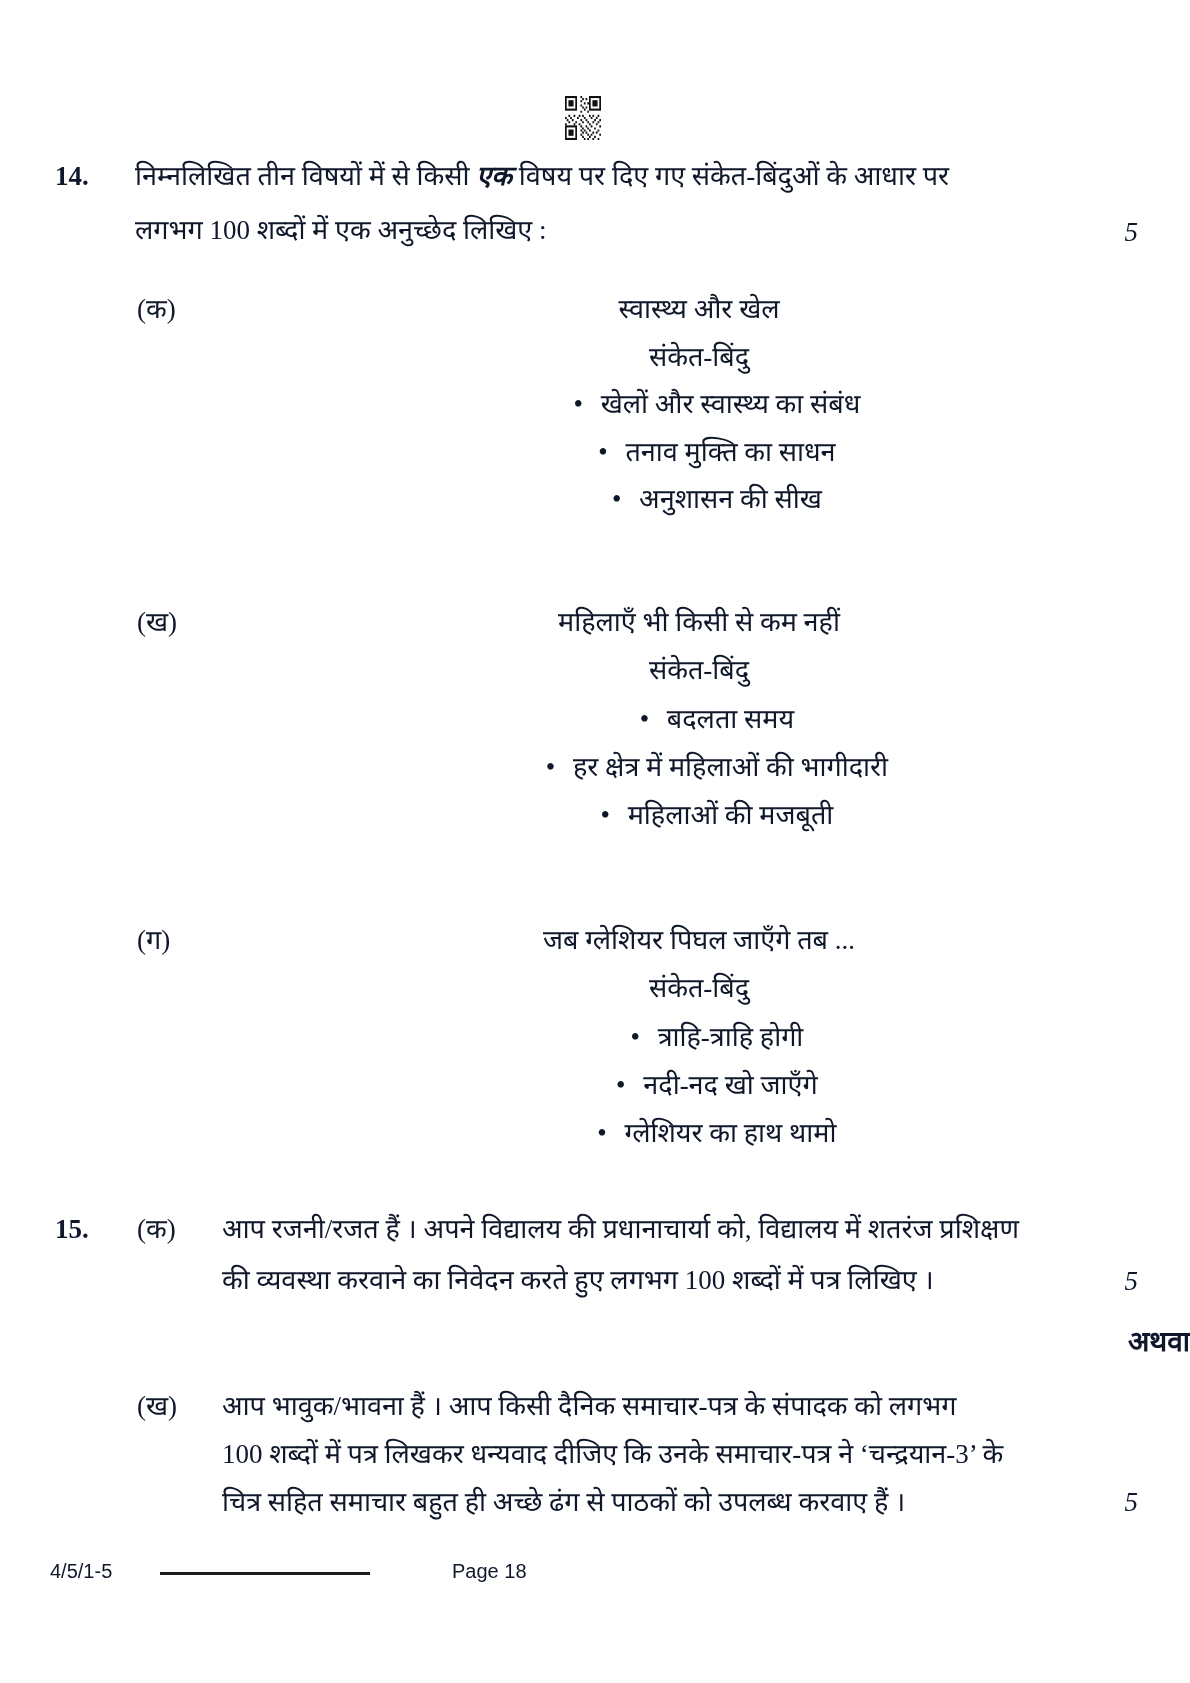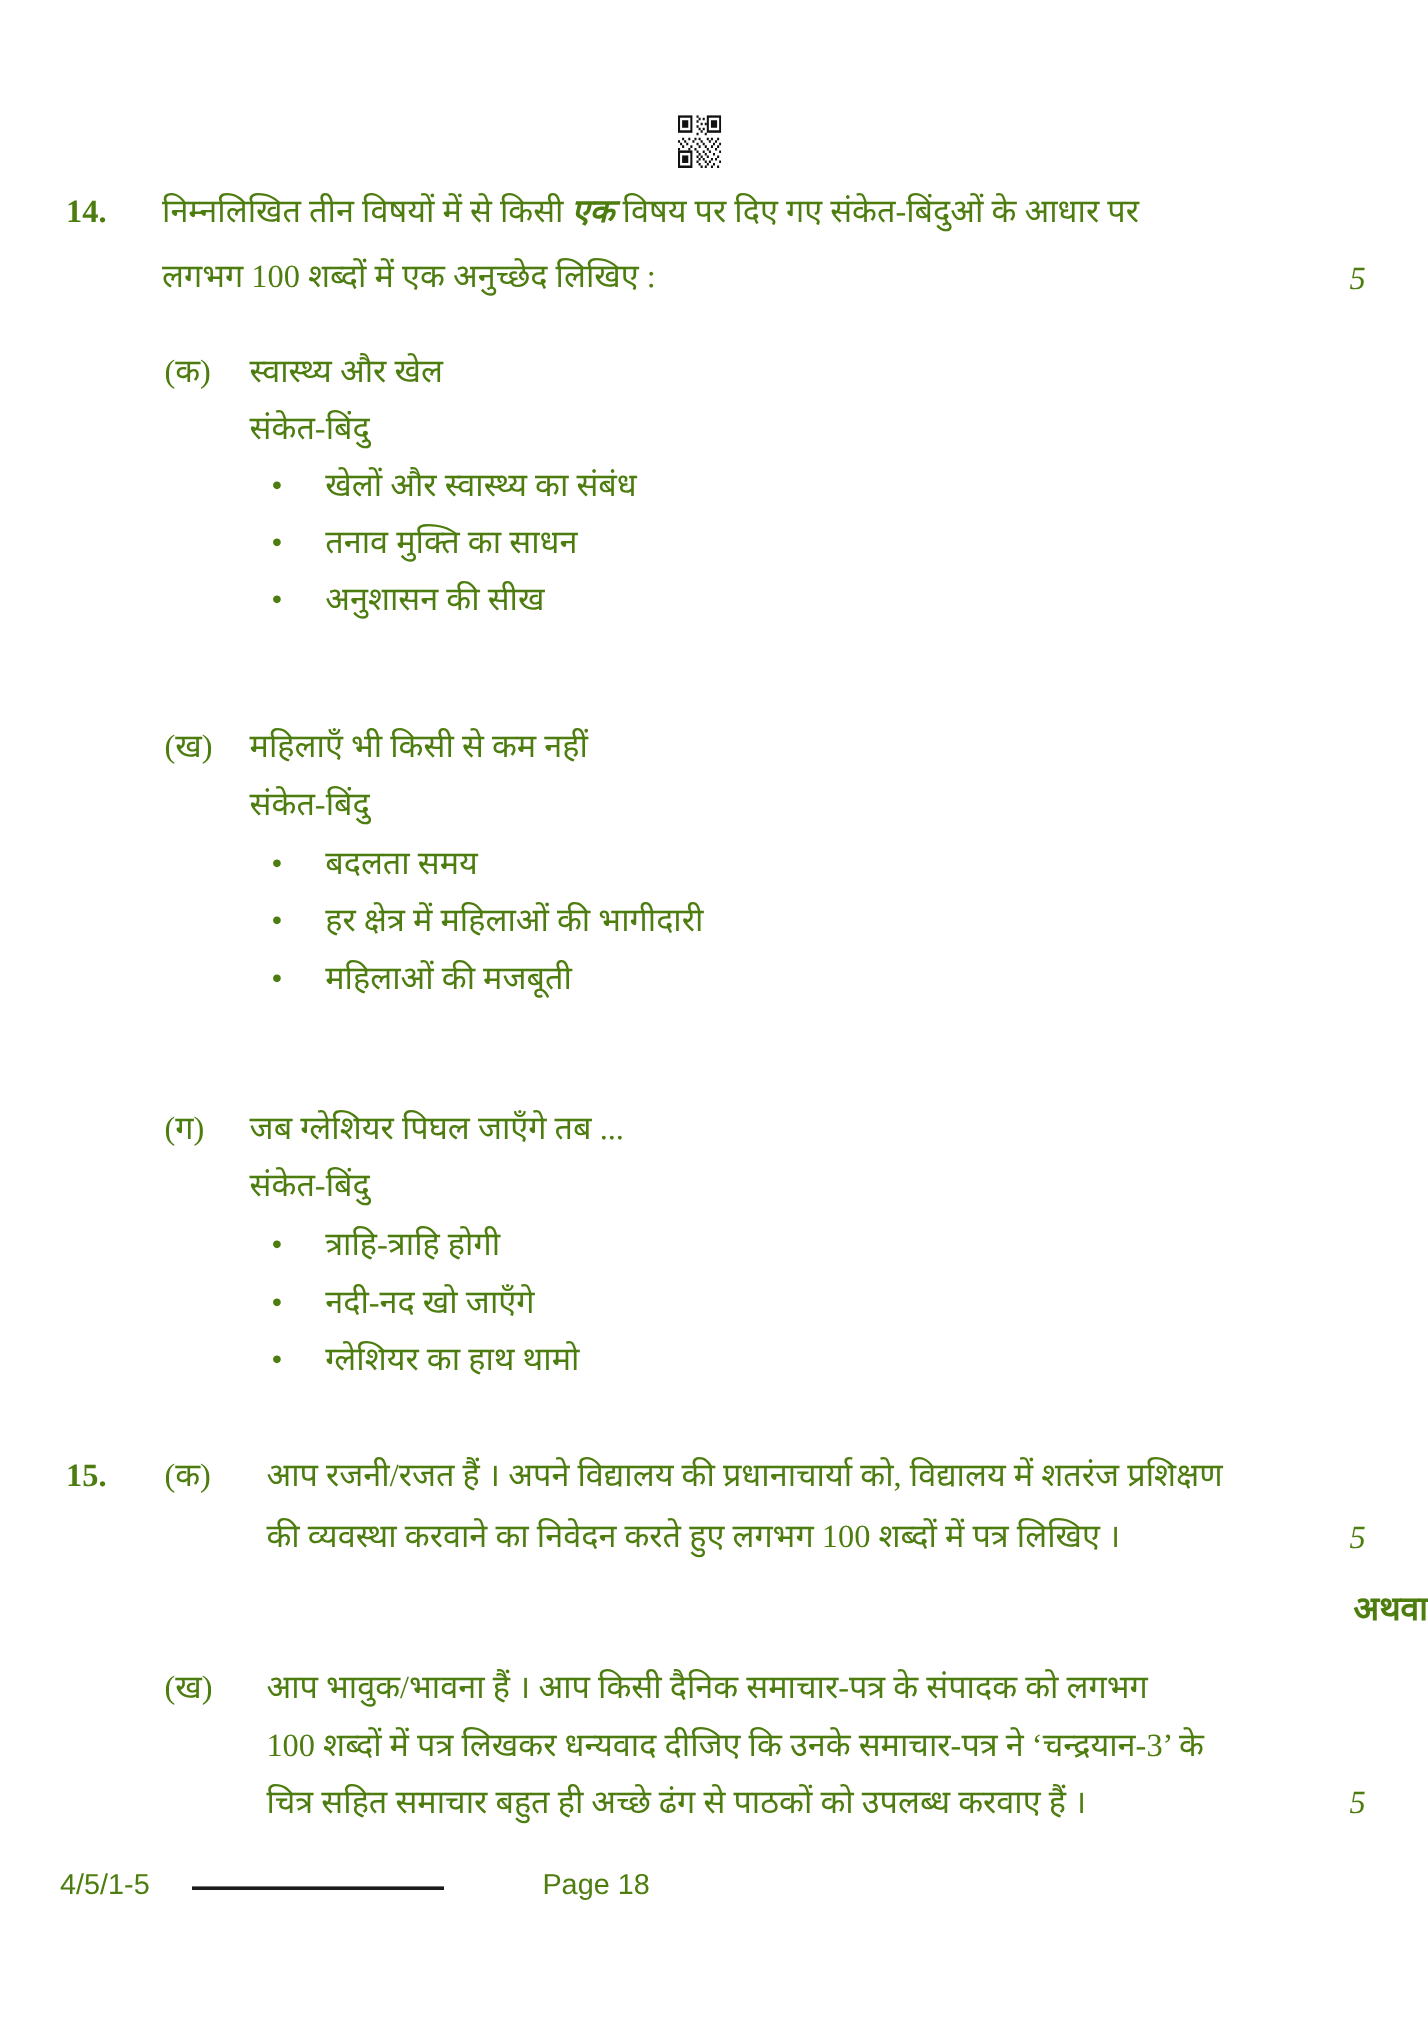--- a/index.html
+++ b/index.html
@@ -1,40 +1,40 @@
 <!DOCTYPE html>
 <html lang="hi"><head>
 <meta charset="utf-8">
 <style>
   html,body { margin:0; padding:0; background:#ffffff; }
   .page {
     position:relative; width:1190px; height:1683px; background:#ffffff;
     font-family:"Liberation Serif","DejaVu Serif",serif;
-    color:#4d7c0f; overflow:hidden;
+    color:#0f172a; overflow:hidden;
   }
   .abs { position:absolute; white-space:nowrap; }
   .qnum { font-weight:700; font-size:27px; }
   .para { font-size:27px; }
   .para .line { white-space:nowrap; }
   .tlabel { font-size:27px; }
   .topic { position:absolute; left:0; right:0; font-size:27px; }
-  .topic .tbody { margin-left:208px; }
+  .topic .tbody { margin-left:208px;text-align:center; }
   .tpoint { padding-left:18px; white-space:nowrap; }
   .dot { display:inline-block; width:45px; }
   .marks {
     position:absolute; left:1098px; width:40px; text-align:right;
     font-style:italic; font-size:27px; line-height:48px; white-space:nowrap;
   }
   .or-divider {
     position:absolute; left:0; right:0; text-align:right;
     font-weight:700; font-size:28px; line-height:44px; white-space:nowrap;
   }
   .footer-text {
     position:absolute; font-family:"Liberation Sans","DejaVu Sans",sans-serif;
-    font-size:24px; line-height:30px; white-space:nowrap;
+    font-size:20px; line-height:30px; white-space:nowrap;
   }
   .footer-rule { position:absolute; background:#1c1c1c; }
   .qr { position:absolute; }
   b i { font-style:italic; }
 </style>
 </head>
 <body>
 
 <div class="page">
 

